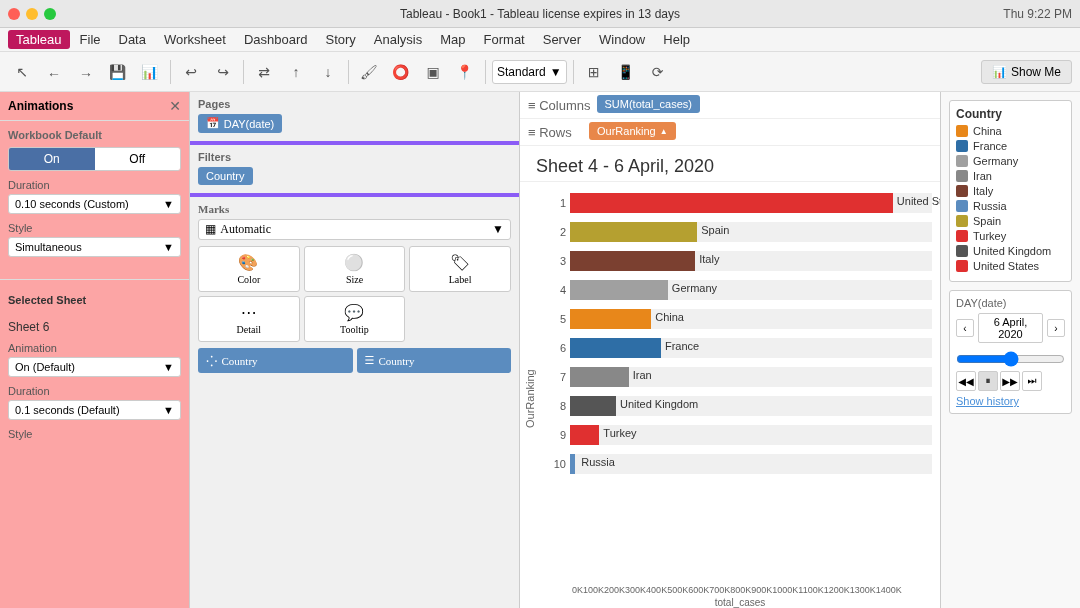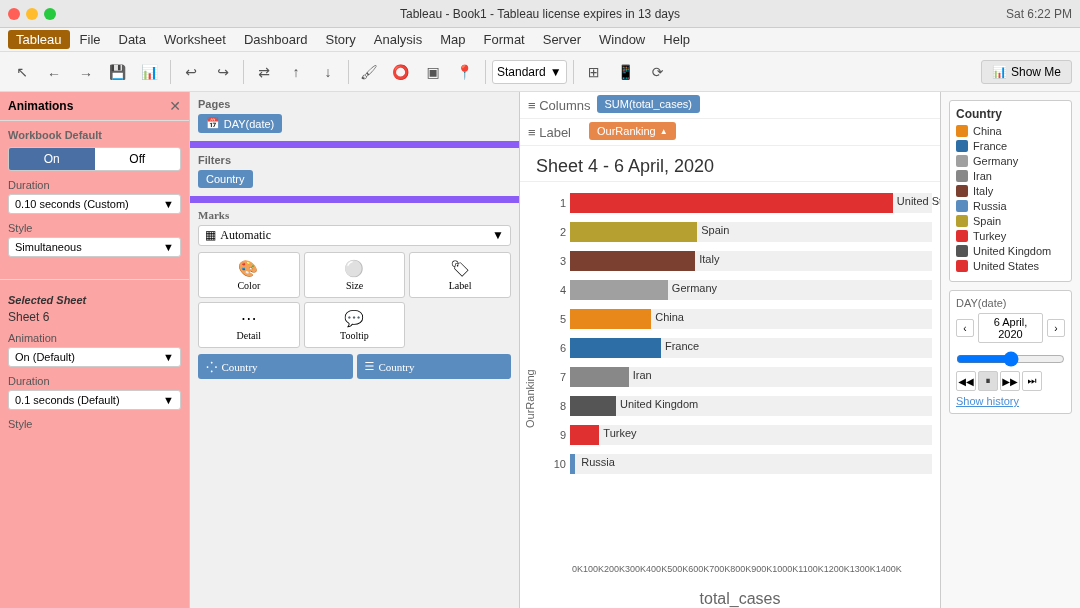--- a/index.html
+++ b/index.html
@@ -33,21 +33,21 @@
       border-bottom: 1px solid #ddd;
       gap: 2px;
     }
     .menu-item {
       padding: 2px 8px;
       font-size: 13px;
       color: #333;
       cursor: pointer;
       border-radius: 3px;
     }
-    .menu-item.active { background: #a16207; color: white; }
+    .menu-item.active { background: #be185d; color: white; }
 
     
     .toolbar {
       background: #f5f5f5;
       height: 40px;
       display: flex;
       align-items: center;
       padding: 0 8px;
       border-bottom: 1px solid #ddd;
       gap: 4px;
@@ -143,35 +143,34 @@
       align-items: center;
       justify-content: space-between;
       cursor: pointer;
       margin-bottom: 8px;
     }
     .divider { height: 1px; background: #ddd; margin: 6px 0; }
     .section-label {
       font-size: 11px;
       font-weight: bold;
       color: #333;
-      margin-bottom: 4px;
-      font-style: italic;
+      margin-bottom: 14px;
     }
 
     
     .middle-panel {
       width: 330px;
       background: #f0f0f0;
       border-right: 1px solid #ccc;
       display: flex;
       flex-direction: column;
     }
     .sub-section {
       padding: 6px 8px;
-      border-bottom: 7px solid #8b5cf6;
+      border-bottom: 4px solid #8b5cf6;
     }
     .sub-section-title {
       font-size: 11px;
       color: #666;
       margin-bottom: 4px;
       font-weight: bold;
     }
     .pill {
       background: #5b8cbf;
       color: white;
@@ -340,41 +339,41 @@
     }
     .play-btn.active { background: #ddd; }
     .show-history {
       font-size: 11px;
       color: #4a90d9;
       cursor: pointer;
       text-decoration: underline;
     }
     .x-axis-title {
       text-align: center;
-      font-size: 16px;
+      font-size: 10px;
       color: #666;
-      margin-top: 16px;
+      margin-top: 2px;
     }
 
     .close-btn {
       background: none; border: none; cursor: pointer; font-size: 14px; color: #666;
     }
   </style>
 </head>
 <body>
 
 <div class="title-bar">
   <div class="traffic-lights">
     <div class="traffic-light tl-close"></div>
     <div class="traffic-light tl-min"></div>
     <div class="traffic-light tl-max"></div>
   </div>
   <div class="title-bar-title">Tableau - Book1 - Tableau license expires in 13 days</div>
   <div class="title-bar-right">
-    <span>Sat 6:22 PM</span>
+    <span>Thu 9:22 PM</span>
   </div>
 </div>
 
 <div class="menu-bar">
   <div class="menu-item active">
     <span>Tableau</span>
   </div>
   <div class="menu-item">File</div>
   <div class="menu-item">Data</div>
   <div class="menu-item">Worksheet</div>
@@ -528,21 +527,21 @@
   <div class="chart-area">
 
     <div class="shelf-row">
       <span class="shelf-label">≡ Columns</span>
       <div class="pill">
         <span>SUM(total_cases)</span>
       </div>
     </div>
 
     <div class="shelf-row">
-      <span class="shelf-label">≡ Label</span>
+      <span class="shelf-label">≡ Rows</span>
       <div class="pill orange">
         <span>OurRanking</span>
         <span class="pill-triangle">▲</span>
       </div>
     </div>
 
     <div class="chart-header">
       <div class="chart-title">Sheet 4 - 6 April, 2020</div>
     </div>
 

